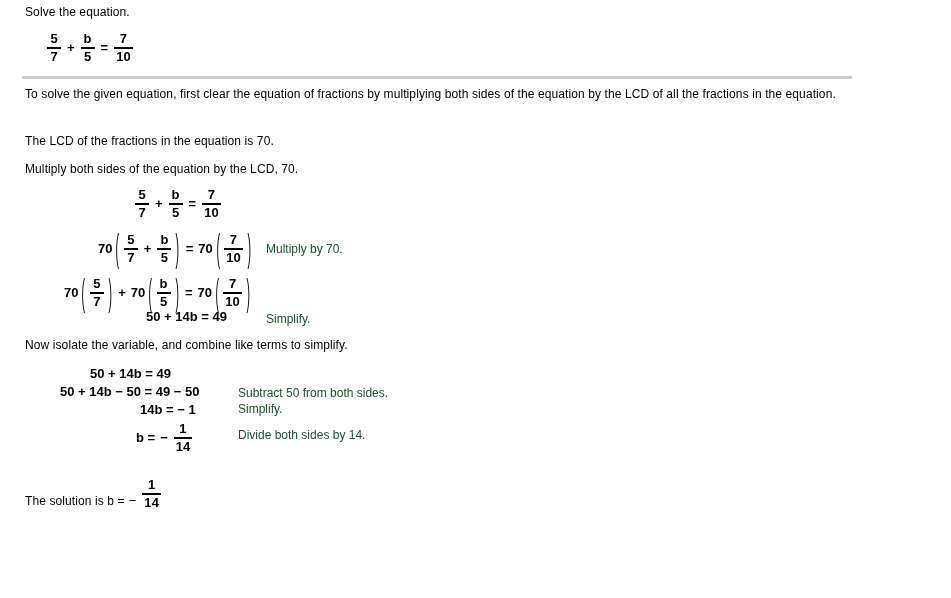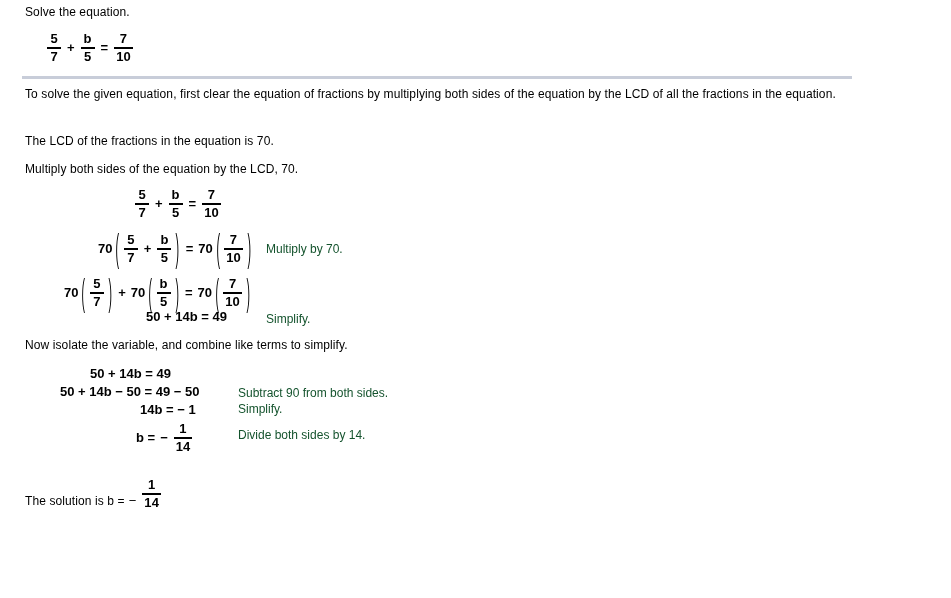--- a/index.html
+++ b/index.html
@@ -249,21 +249,21 @@
   </div>
 
   <div class="mathline" style="left:146px; top:309px;">50 + 14b = 49</div>
   <div class="annot" style="left:266px; top:311px;">Simplify.</div>
 
   <div class="prose" style="left:25px; top:337px;text-align:center;">Now isolate the variable, and combine like terms to simplify.</div>
 
   <div class="mathline" style="left:90px; top:366px;">50 + 14b = 49</div>
 
   <div class="mathline" style="left:60px; top:384px;">50 + 14b − 50 = 49 − 50</div>
-  <div class="annot" style="left:238px; top:385px;">Subtract 90 from both sides.</div>
+  <div class="annot" style="left:238px; top:385px;">Subtract 50 from both sides.</div>
 
   <div class="mathline" style="left:140px; top:402px;">14b = − 1</div>
   <div class="annot" style="left:238px; top:401px;">Simplify.</div>
 
   <div class="mathline" style="left:135px; top:422px;">
     <span class="tok">b =</span>
     <span class="op">−</span>
     <span class="frac">
       <span class="num">1</span>
       <span class="bar"></span>

